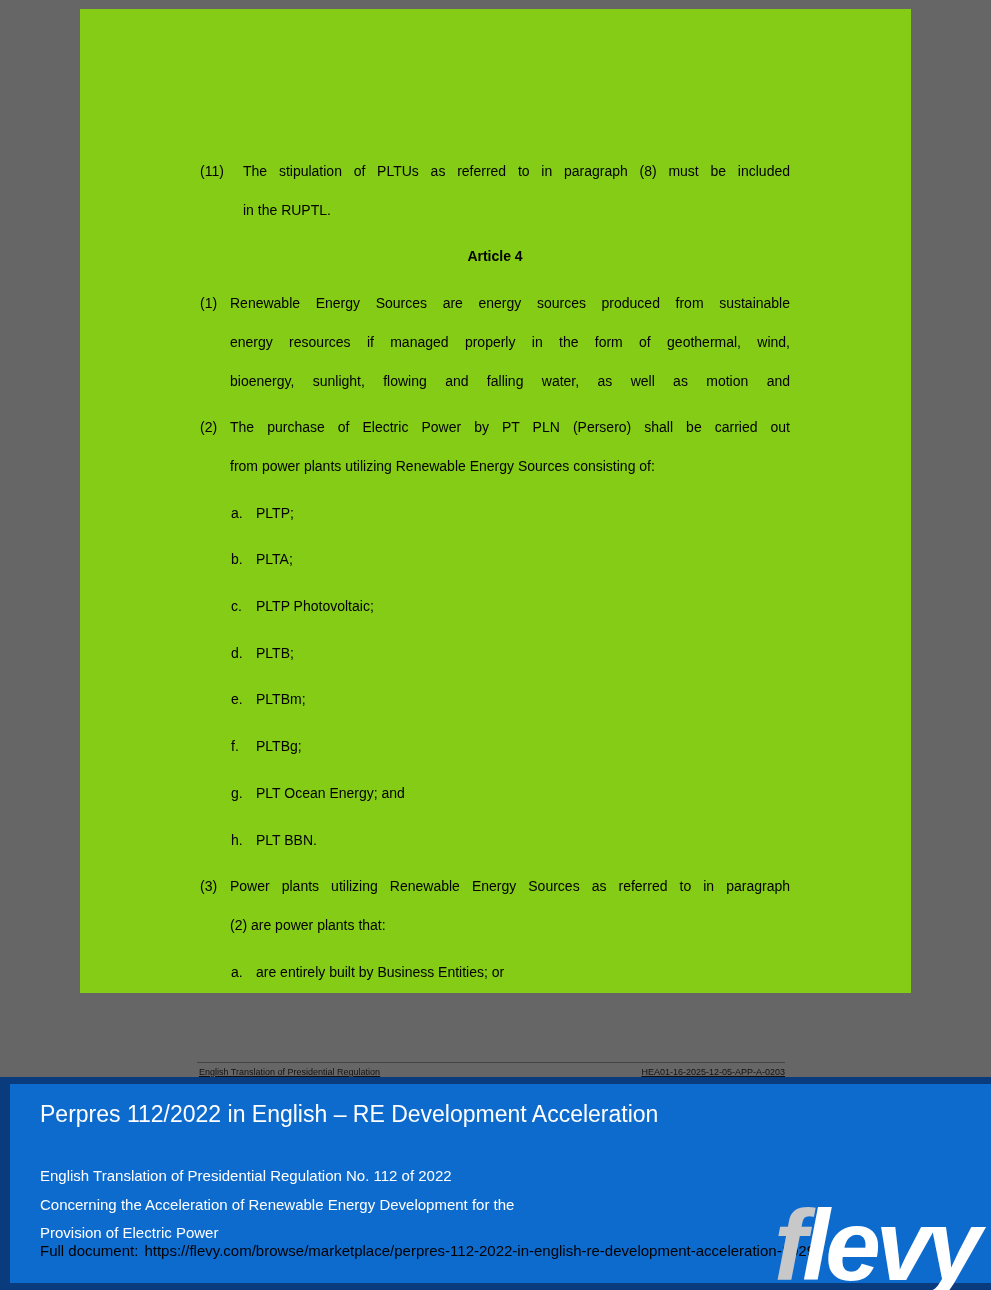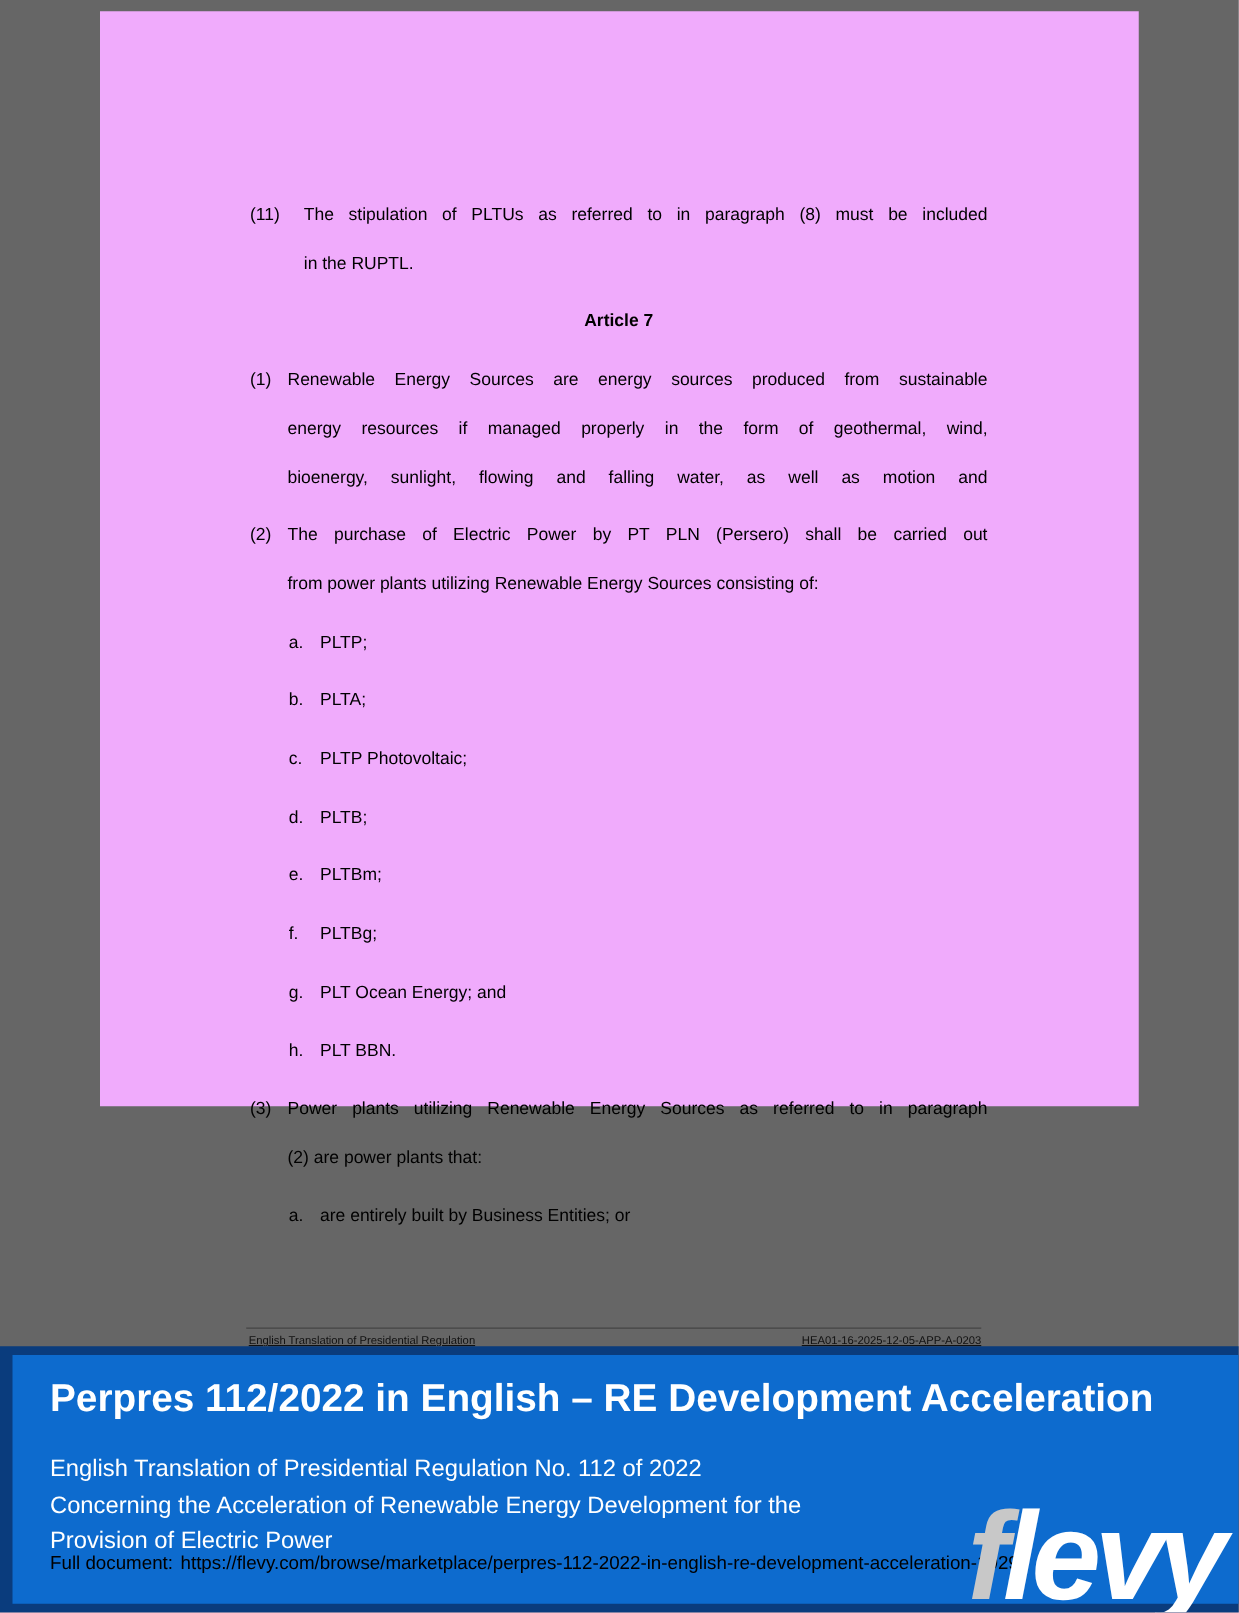--- a/index.html
+++ b/index.html
@@ -2,21 +2,21 @@
 <html><head>
 <meta charset="utf-8">
 <style>
   * { margin:0; padding:0; box-sizing:border-box; }
   html,body { width:991px; height:1290px; }
   body { font-family:"Liberation Sans", sans-serif; overflow:hidden; }
 
   .stage { position:relative; width:991px; height:1290px; background:#666666; overflow:hidden; }
 
   
-  .page { position:absolute; left:80px; top:9px; width:831px; height:876px; background:#f0abfc; }
+  .page { position:absolute; left:80px; top:9px; width:831px; height:984px; background:#84cc16; }
 
   .doc-content { position:absolute; inset:0; padding:143px 121px 0 120px; font-size:14px; color:#000; }
 
   .para { display:flex; margin-bottom:8px; line-height:38.7px; }
   .num { flex:0 0 30px; }
   .num-wide { flex:0 0 43px; }
   .ptext { flex:1; min-width:0; }
   .line { line-height:38.7px; }
   .just { text-align:justify; text-align-last:justify; }
 
@@ -26,24 +26,24 @@
   .letter { flex:0 0 25px; }
 
   .doc-rule { position:absolute; left:117px; right:126px; top:1053px; border-top:1px solid #444; }
   .doc-foot { position:absolute; left:119px; right:126px; top:1058px; font-size:9px; color:#111;
               display:flex; justify-content:space-between;text-decoration:underline; }
 
   
   .banner { position:absolute; left:0; top:1077px; width:991px; height:213px; background:#0a3c7d; overflow:hidden; }
   .banner-inner { position:absolute; left:10px; top:7px; right:0; bottom:7px; background:#0d6bce; }
 
-  .banner-title { position:absolute; left:30px; top:17px; font-size:31px; font-weight:bold;
+  .banner-title { position:absolute; left:30px; top:17px; font-size:23px; font-weight:normal;
                   color:#ffffff; white-space:nowrap; }
 
-  .banner-sub { position:absolute; left:30px; top:78px; color:#ffffff; font-size:19px; line-height:28.5px; }
+  .banner-sub { position:absolute; left:30px; top:78px; color:#ffffff; font-size:15px; line-height:28.5px; }
 
   .banner-link { position:absolute; left:30px; top:158px; font-size:15px; color:#000000; white-space:nowrap; }
   .banner-link .lbl { margin-right:6px; }
 
   .banner-logo { position:absolute; right:14px; bottom:-12px; font-size:100px; font-weight:bold;
                  font-style:italic; letter-spacing:-5px; line-height:1; white-space:nowrap; }
   .logo-f { color:#c8c8c8; }
   .logo-levy { color:#ffffff; }
 </style>
 </head>
@@ -55,21 +55,21 @@
     <div class="doc-content">
 
       <div class="para">
         <div class="num-wide">(11)</div>
         <div class="ptext">
           <div class="line just">The stipulation of PLTUs as referred to in paragraph (8) must be included</div>
           <div class="line">in the RUPTL.</div>
         </div>
       </div>
 
-      <div class="article-heading">Article 7</div>
+      <div class="article-heading">Article 4</div>
 
       <div class="para">
         <div class="num">(1)</div>
         <div class="ptext">
           <div class="line just">Renewable Energy Sources are energy sources produced from sustainable</div>
           <div class="line just">energy resources if managed properly in the form of geothermal, wind,</div>
           <div class="line just">bioenergy, sunlight, flowing and falling water, as well as motion and</div>
         </div>
       </div>
 

